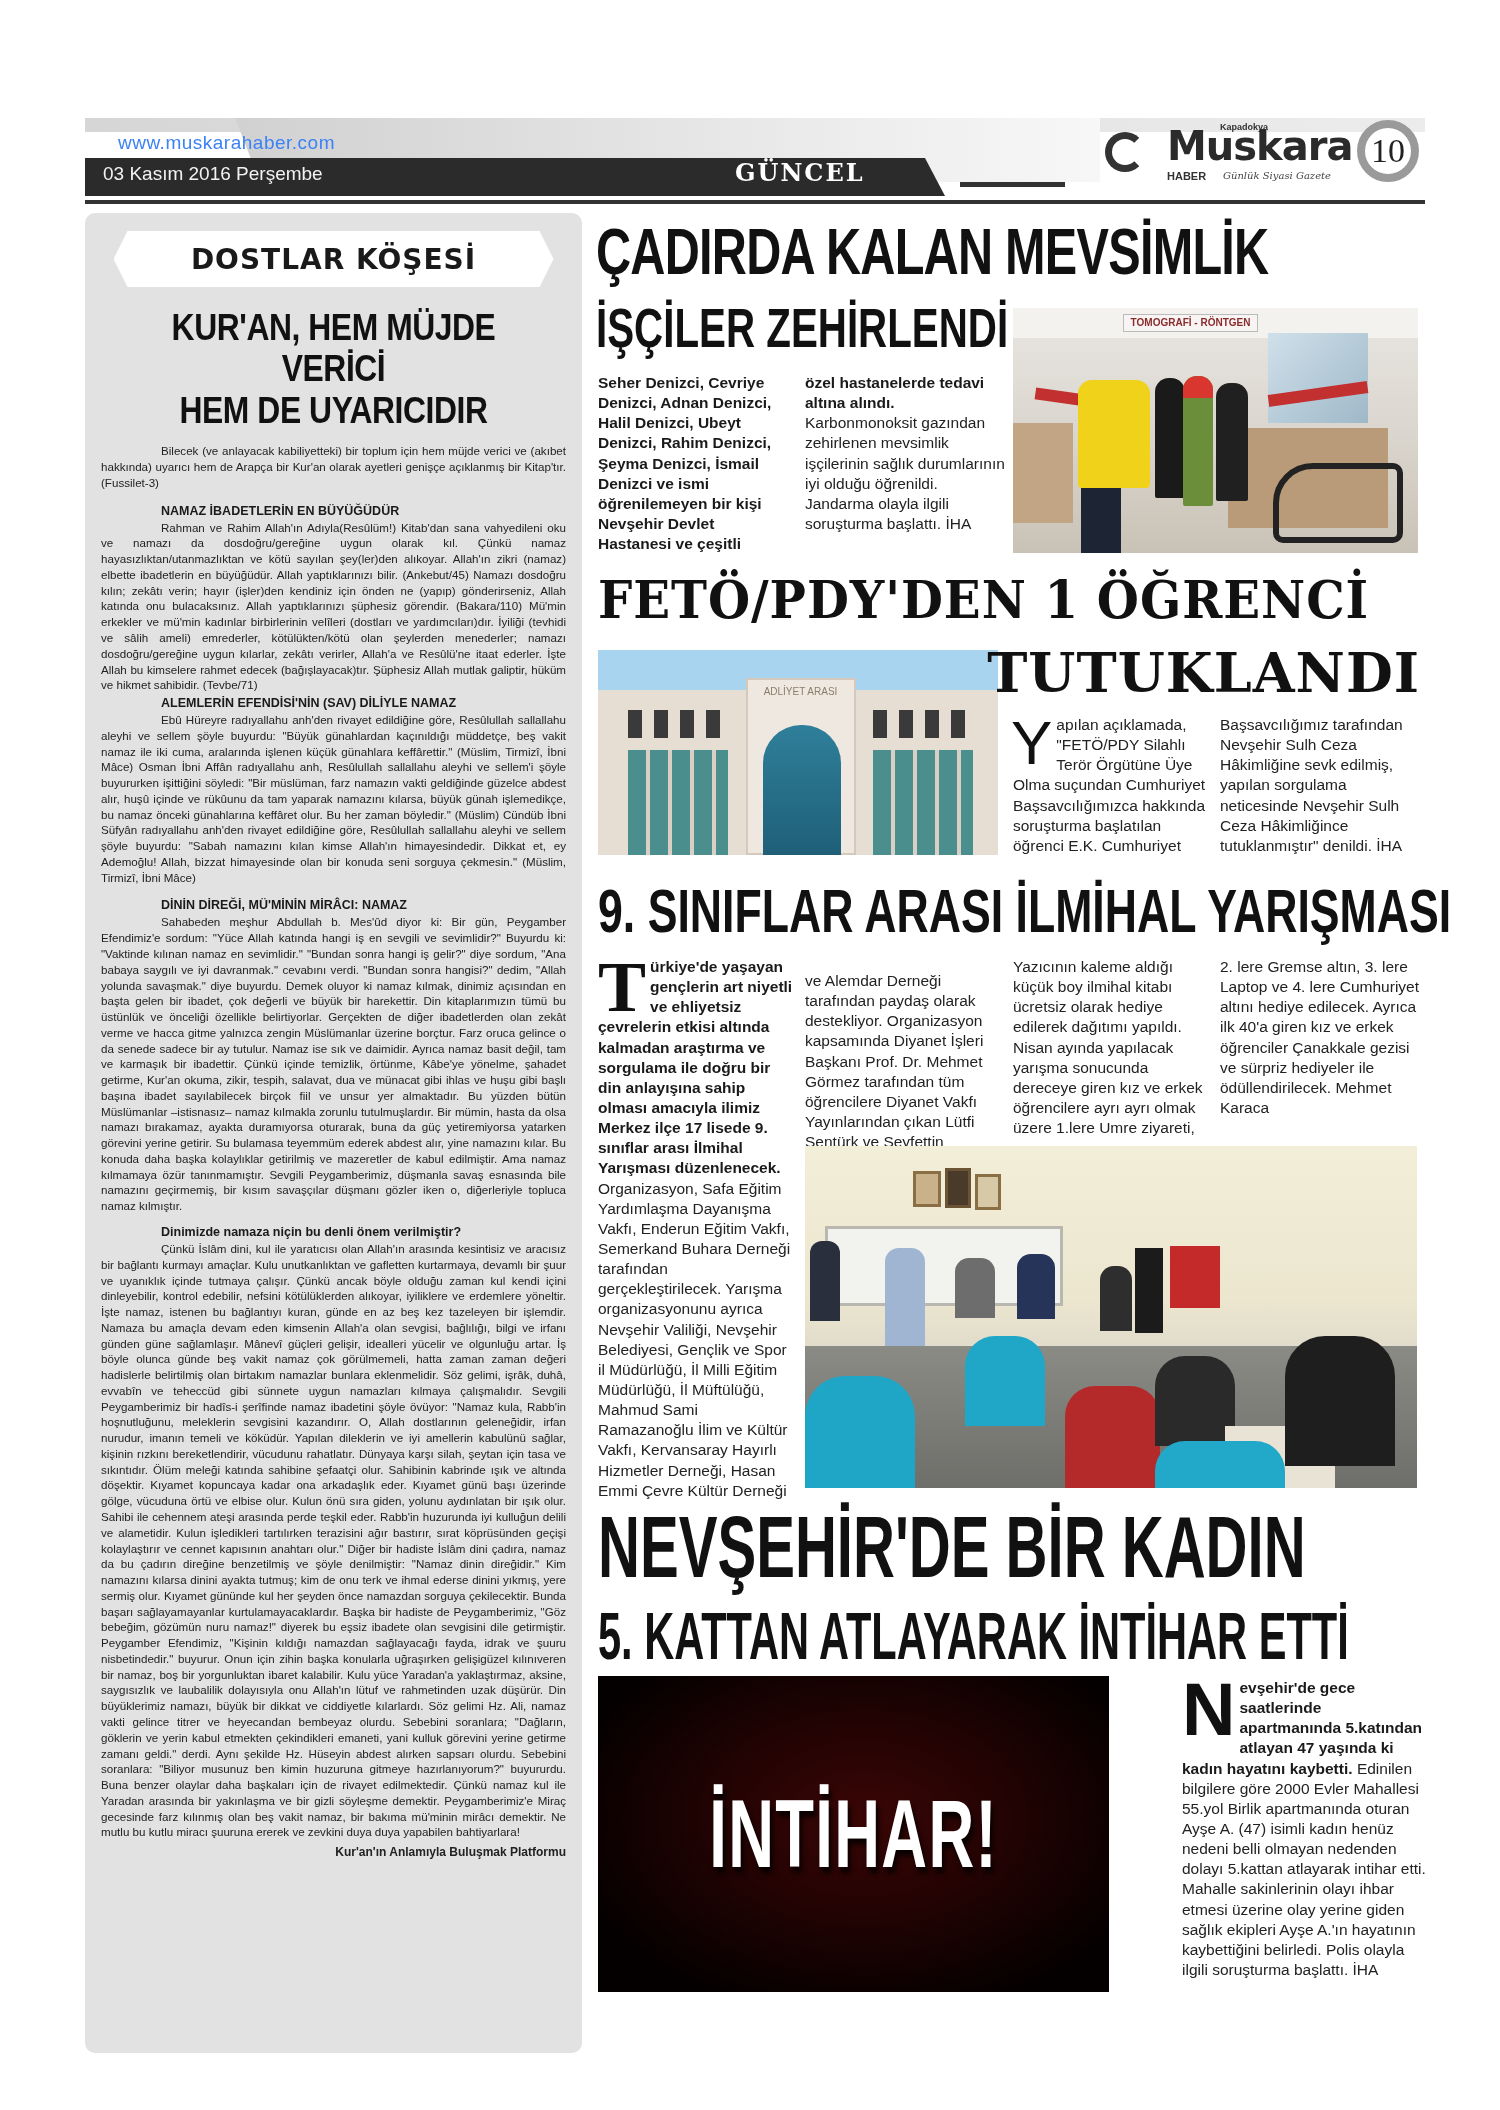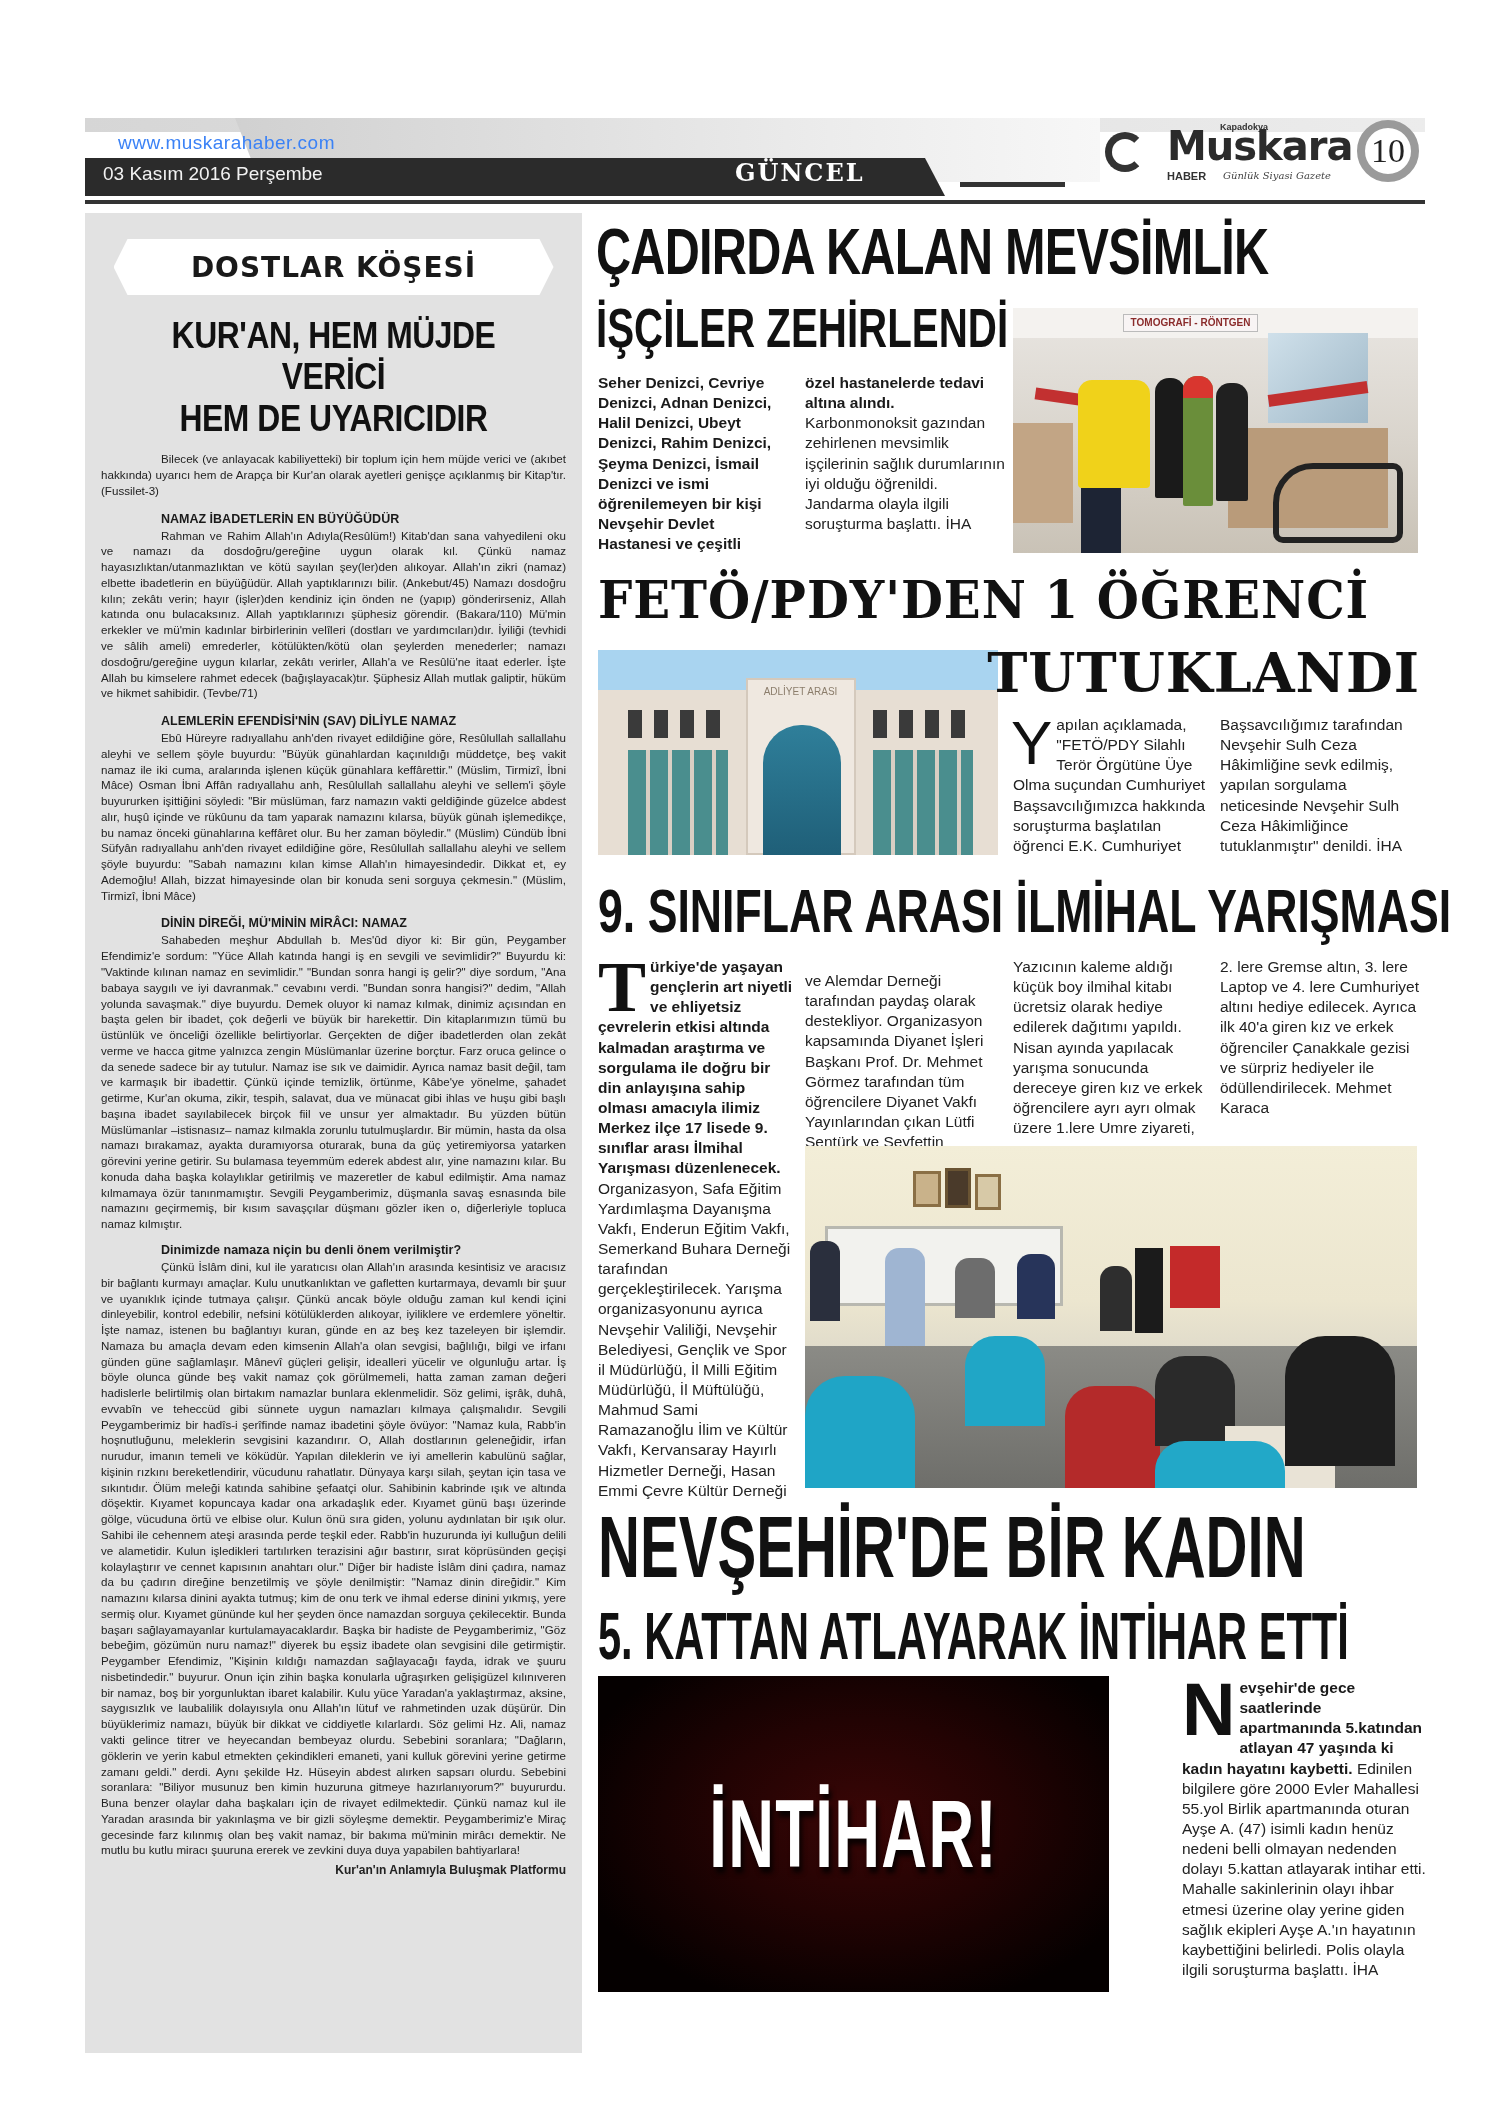--- a/index.html
+++ b/index.html
@@ -18,21 +18,21 @@
 
   .logo { position: absolute; left: 1105px; top: 120px; width: 250px; height: 70px; }
   .logo-arc { position: absolute; left: 0; top: 12px; width: 40px; height: 40px; border: 7px solid #333; border-radius: 50%; border-right-color: transparent; }
   .logo-small { position: absolute; left: 115px; top: 2px; font-size: 9px; font-weight: bold; color: #333; }
   .logo-main { position: absolute; left: 62px; top: 6px; font-family: "DejaVu Sans", sans-serif; font-weight: bold; font-size: 40px; letter-spacing: -1px; color: #2b2b2b; line-height: 1; }
   .logo-haber { position: absolute; left: 62px; top: 50px; font-size: 11px; font-weight: bold; color: #333; }
   .logo-tag { position: absolute; left: 118px; top: 50px; font-family: "DejaVu Serif", serif; font-style: italic; font-size: 10px; color: #444; }
   .page-num { position: absolute; left: 1357px; top: 120px; width: 62px; height: 62px; border-radius: 50%; border: 8px solid #9a9a9a; background: #fff; display: flex; align-items: center; justify-content: center; font-family: "Liberation Serif", serif; font-size: 34px; color: #222; }
 
   
-  .left-col { position: absolute; left: 85px; top: 213px; width: 497px; height: 1840px; background: #e2e2e2; padding: 8px 16px; }
+  .left-col { position: absolute; left: 85px; top: 213px; width: 497px; height: 1840px; background: #e2e2e2; padding: 0 16px; border-radius: 10px; }
   .dk-banner { margin: 18px auto 0; width: 440px; height: 56px; background: #fff; display: flex; align-items: center; justify-content: center; clip-path: polygon(14px 0,calc(100% - 14px) 0,100% 50%,calc(100% - 14px) 100%,14px 100%,0 50%); }
   .dk-title { font-family: "DejaVu Sans", sans-serif; font-weight: bold; font-size: 28px; letter-spacing: 1px; color: #1a1a1a; }
   .dk-headline { margin-top: 20px; text-align: center; font-family: "Liberation Sans", sans-serif; font-weight: bold; font-size: 37px; line-height: 1.12; letter-spacing: -0.5px; transform: scaleX(0.86); transform-origin: center; color: #111; }
   .dk-body { font-size: 11.6px; line-height: 1.36; color: #222; text-align: justify; margin-top: 12px; }
   .dk-body p { text-indent: 60px; }
   .dk-sub { font-weight: bold; font-size: 12.5px; margin-top: 12px; padding-left: 60px; color: #1a1a1a; }
   .dk-sign { text-align: right; font-weight: bold; font-size: 12px; margin-top: 4px; }
 
   
   .a1-title1 { position: absolute; left: 596px; top: 220px; font-family: "Liberation Sans", sans-serif; font-weight: bold; font-size: 64px; line-height: 1; letter-spacing: -1px; transform: scaleX(0.76); transform-origin: left top; white-space: nowrap; color: #111; }
@@ -100,21 +100,21 @@
   <div class="dk-headline">
     <div>KUR'AN, HEM MÜJDE VERİCİ</div>
     <div>HEM DE UYARICIDIR</div>
   </div>
   <div class="dk-body">
     <p>Bilecek (ve anlayacak kabiliyetteki) bir toplum için hem müjde verici ve (akıbet hakkında) uyarıcı hem de Arapça bir Kur'an olarak ayetleri genişçe açıklanmış bir Kitap'tır. (Fussilet-3)</p>
 
     <div class="dk-sub">NAMAZ İBADETLERİN EN BÜYÜĞÜDÜR</div>
     <p>Rahman ve Rahim Allah'ın Adıyla(Resûlüm!) Kitab'dan sana vahyedileni oku ve namazı da dosdoğru/gereğine uygun olarak kıl. Çünkü namaz hayasızlıktan/utanmazlıktan ve kötü sayılan şey(ler)den alıkoyar. Allah'ın zikri (namaz) elbette ibadetlerin en büyüğüdür. Allah yaptıklarınızı bilir. (Ankebut/45) Namazı dosdoğru kılın; zekâtı verin; hayır (işler)den kendiniz için önden ne (yapıp) gönderirseniz, Allah katında onu bulacaksınız. Allah yaptıklarınızı şüphesiz görendir. (Bakara/110) Mü'min erkekler ve mü'min kadınlar birbirlerinin velîleri (dostları ve yardımcıları)dır. İyiliği (tevhidi ve sâlih ameli) emrederler, kötülükten/kötü olan şeylerden menederler; namazı dosdoğru/gereğine uygun kılarlar, zekâtı verirler, Allah'a ve Resûlü'ne itaat ederler. İşte Allah bu kimselere rahmet edecek (bağışlayacak)tır. Şüphesiz Allah mutlak galiptir, hüküm ve hikmet sahibidir. (Tevbe/71)</p>
 
-    <div class="dk-sub" style="margin-top:12px">ALEMLERİN EFENDİSİ'NİN (SAV) DİLİYLE NAMAZ</div>
+    <div class="dk-sub" style="margin-top:2px">ALEMLERİN EFENDİSİ'NİN (SAV) DİLİYLE NAMAZ</div>
     <p>Ebû Hüreyre radıyallahu anh'den rivayet edildiğine göre, Resûlullah sallallahu aleyhi ve sellem şöyle buyurdu: "Büyük günahlardan kaçınıldığı müddetçe, beş vakit namaz ile iki cuma, aralarında işlenen küçük günahlara keffârettir." (Müslim, Tirmizî, İbni Mâce) Osman İbni Affân radıyallahu anh, Resûlullah sallallahu aleyhi ve sellem'i şöyle buyururken işittiğini söyledi: "Bir müslüman, farz namazın vakti geldiğinde güzelce abdest alır, huşû içinde ve rükûunu da tam yaparak namazını kılarsa, büyük günah işlemedikçe, bu namaz önceki günahlarına keffâret olur. Bu her zaman böyledir." (Müslim) Cündüb İbni Süfyân radıyallahu anh'den rivayet edildiğine göre, Resûlullah sallallahu aleyhi ve sellem şöyle buyurdu: "Sabah namazını kılan kimse Allah'ın himayesindedir. Dikkat et, ey Ademoğlu! Allah, bizzat himayesinde olan bir konuda seni sorguya çekmesin." (Müslim, Tirmizî, İbni Mâce)</p>
 
     <div class="dk-sub">DİNİN DİREĞİ, MÜ'MİNİN MİRÂCI: NAMAZ</div>
     <p>Sahabeden meşhur Abdullah b. Mes'ûd diyor ki: Bir gün, Peygamber Efendimiz'e sordum: "Yüce Allah katında hangi iş en sevgili ve sevimlidir?" Buyurdu ki: "Vaktinde kılınan namaz en sevimlidir." "Bundan sonra hangi iş gelir?" diye sordum, "Ana babaya saygılı ve iyi davranmak." cevabını verdi. "Bundan sonra hangisi?" dedim, "Allah yolunda savaşmak." diye buyurdu. Demek oluyor ki namaz kılmak, dinimiz açısından en başta gelen bir ibadet, çok değerli ve büyük bir harekettir. Din kitaplarımızın tümü bu üstünlük ve önceliği özellikle belirtiyorlar. Gerçekten de diğer ibadetlerden olan zekât verme ve hacca gitme yalnızca zengin Müslümanlar üzerine borçtur. Farz oruca gelince o da senede sadece bir ay tutulur. Namaz ise sık ve daimidir. Ayrıca namaz basit değil, tam ve karmaşık bir ibadettir. Çünkü içinde temizlik, örtünme, Kâbe'ye yönelme, şahadet getirme, Kur'an okuma, zikir, tespih, salavat, dua ve münacat gibi ihlas ve huşu gibi başlı başına ibadet sayılabilecek birçok fiil ve unsur yer almaktadır. Bu yüzden bütün Müslümanlar –istisnasız– namaz kılmakla zorunlu tutulmuşlardır. Bir mümin, hasta da olsa namazı bırakamaz, ayakta duramıyorsa oturarak, buna da güç yetiremiyorsa yatarken görevini yerine getirir. Su bulamasa teyemmüm ederek abdest alır, yine namazını kılar. Bu konuda daha başka kolaylıklar getirilmiş ve mazeretler de kabul edilmiştir. Ama namaz kılmamaya özür tanınmamıştır. Sevgili Peygamberimiz, düşmanla savaş esnasında bile namazını geçirmemiş, bir kısım savaşçılar düşmanı gözler iken o, diğerleriyle topluca namaz kılmıştır.</p>
 
     <div class="dk-sub" style="margin-top:10px">Dinimizde namaza niçin bu denli önem verilmiştir?</div>
     <p>Çünkü İslâm dini, kul ile yaratıcısı olan Allah'ın arasında kesintisiz ve aracısız bir bağlantı kurmayı amaçlar. Kulu unutkanlıktan ve gafletten kurtarmaya, devamlı bir şuur ve uyanıklık içinde tutmaya çalışır. Çünkü ancak böyle olduğu zaman kul kendi içini dinleyebilir, kontrol edebilir, nefsini kötülüklerden alıkoyar, iyiliklere ve erdemlere yöneltir. İşte namaz, istenen bu bağlantıyı kuran, günde en az beş kez tazeleyen bir işlemdir. Namaza bu amaçla devam eden kimsenin Allah'a olan sevgisi, bağlılığı, bilgi ve irfanı günden güne sağlamlaşır. Mânevî güçleri gelişir, idealleri yücelir ve olgunluğu artar. İş böyle olunca günde beş vakit namaz çok görülmemeli, hatta zaman zaman değeri hadislerle belirtilmiş olan birtakım namazlar bunlara eklenmelidir. Söz gelimi, işrâk, duhâ, evvabîn ve teheccüd gibi sünnete uygun namazları kılmaya çalışmalıdır. Sevgili Peygamberimiz bir hadîs-i şerîfinde namaz ibadetini şöyle övüyor: "Namaz kula, Rabb'in hoşnutluğunu, meleklerin sevgisini kazandırır. O, Allah dostlarının geleneğidir, irfan nurudur, imanın temeli ve köküdür. Yapılan dileklerin ve iyi amellerin kabulünü sağlar, kişinin rızkını bereketlendirir, vücudunu rahatlatır. Dünyaya karşı silah, şeytan için tasa ve sıkıntıdır. Ölüm meleği katında sahibine şefaatçi olur. Sahibinin kabrinde ışık ve altında döşektir. Kıyamet kopuncaya kadar ona arkadaşlık eder. Kıyamet günü başı üzerinde gölge, vücuduna örtü ve elbise olur. Kulun önü sıra giden, yolunu aydınlatan bir ışık olur. Sahibi ile cehennem ateşi arasında perde teşkil eder. Rabb'in huzurunda iyi kulluğun delili ve alametidir. Kulun işledikleri tartılırken terazisini ağır bastırır, sırat köprüsünden geçişi kolaylaştırır ve cennet kapısının anahtarı olur." Diğer bir hadiste İslâm dini çadıra, namaz da bu çadırın direğine benzetilmiş ve şöyle denilmiştir: "Namaz dinin direğidir." Kim namazını kılarsa dinini ayakta tutmuş; kim de onu terk ve ihmal ederse dinini yıkmış, yere sermiş olur. Kıyamet gününde kul her şeyden önce namazdan sorguya çekilecektir. Bunda başarı sağlayamayanlar kurtulamayacaklardır. Başka bir hadiste de Peygamberimiz, "Göz bebeğim, gözümün nuru namaz!" diyerek bu eşsiz ibadete olan sevgisini dile getirmiştir. Peygamber Efendimiz, "Kişinin kıldığı namazdan sağlayacağı fayda, idrak ve şuuru nisbetindedir." buyurur. Onun için zihin başka konularla uğraşırken gelişigüzel kılınıveren bir namaz, boş bir yorgunluktan ibaret kalabilir. Kulu yüce Yaradan'a yaklaştırmaz, aksine, saygısızlık ve laubalilik dolayısıyla onu Allah'ın lütuf ve rahmetinden uzak düşürür. Din büyüklerimiz namazı, büyük bir dikkat ve ciddiyetle kılarlardı. Söz gelimi Hz. Ali, namaz vakti gelince titrer ve heyecandan bembeyaz olurdu. Sebebini soranlara; "Dağların, göklerin ve yerin kabul etmekten çekindikleri emaneti, yani kulluk görevini yerine getirme zamanı geldi." derdi. Aynı şekilde Hz. Hüseyin abdest alırken sapsarı olurdu. Sebebini soranlara: "Biliyor musunuz ben kimin huzuruna gitmeye hazırlanıyorum?" buyururdu. Buna benzer olaylar daha başkaları için de rivayet edilmektedir. Çünkü namaz kul ile Yaradan arasında bir yakınlaşma ve bir gizli söyleşme demektir. Peygamberimiz'e Miraç gecesinde farz kılınmış olan beş vakit namaz, bir bakıma mü'minin mirâcı demektir. Ne mutlu bu kutlu miracı şuuruna ererek ve zevkini duya duya yapabilen bahtiyarlara!</p>
 
     <div class="dk-sign">Kur'an'ın Anlamıyla Buluşmak Platformu</div>
   </div>

